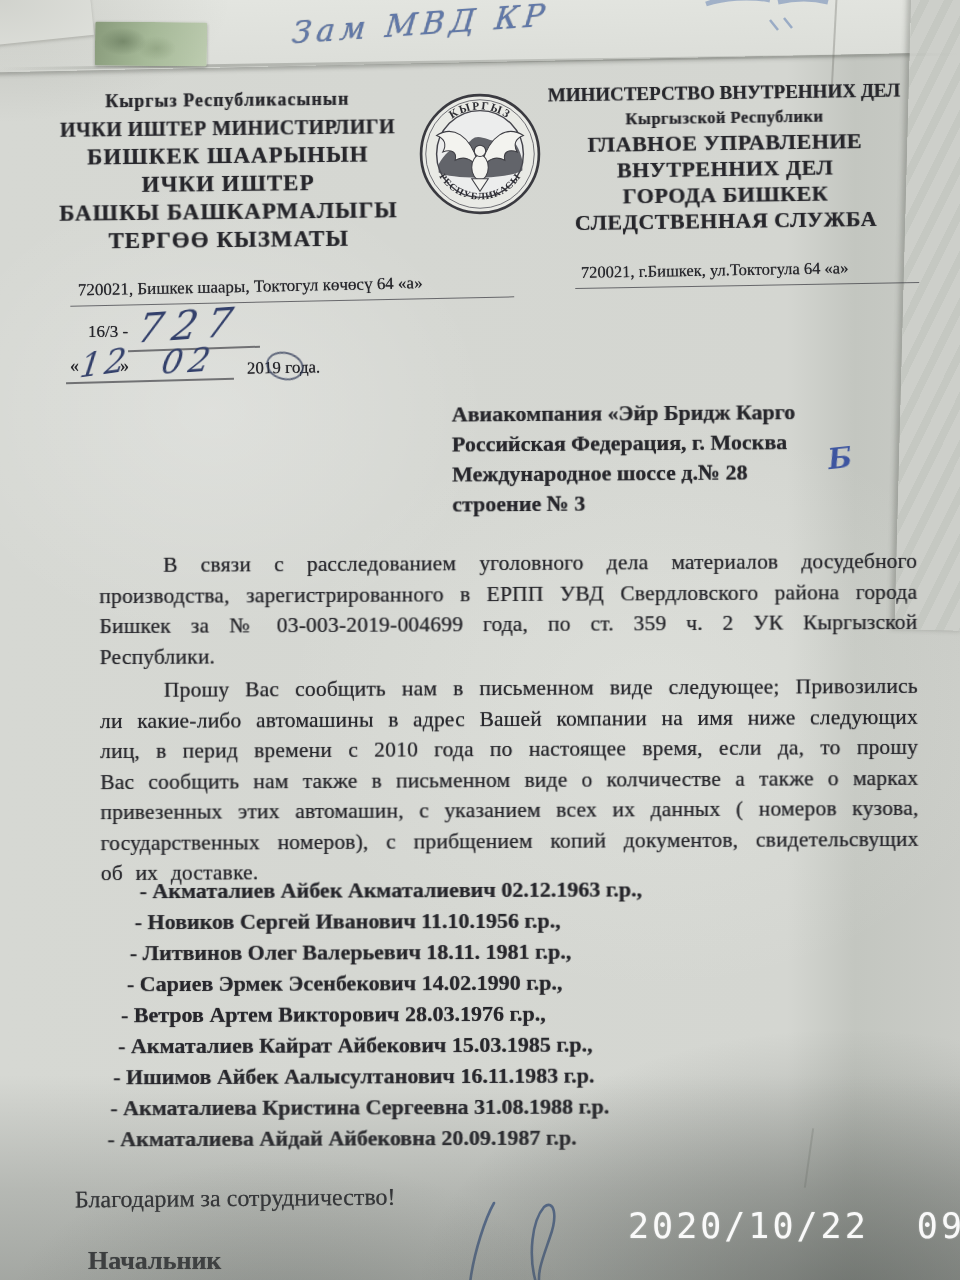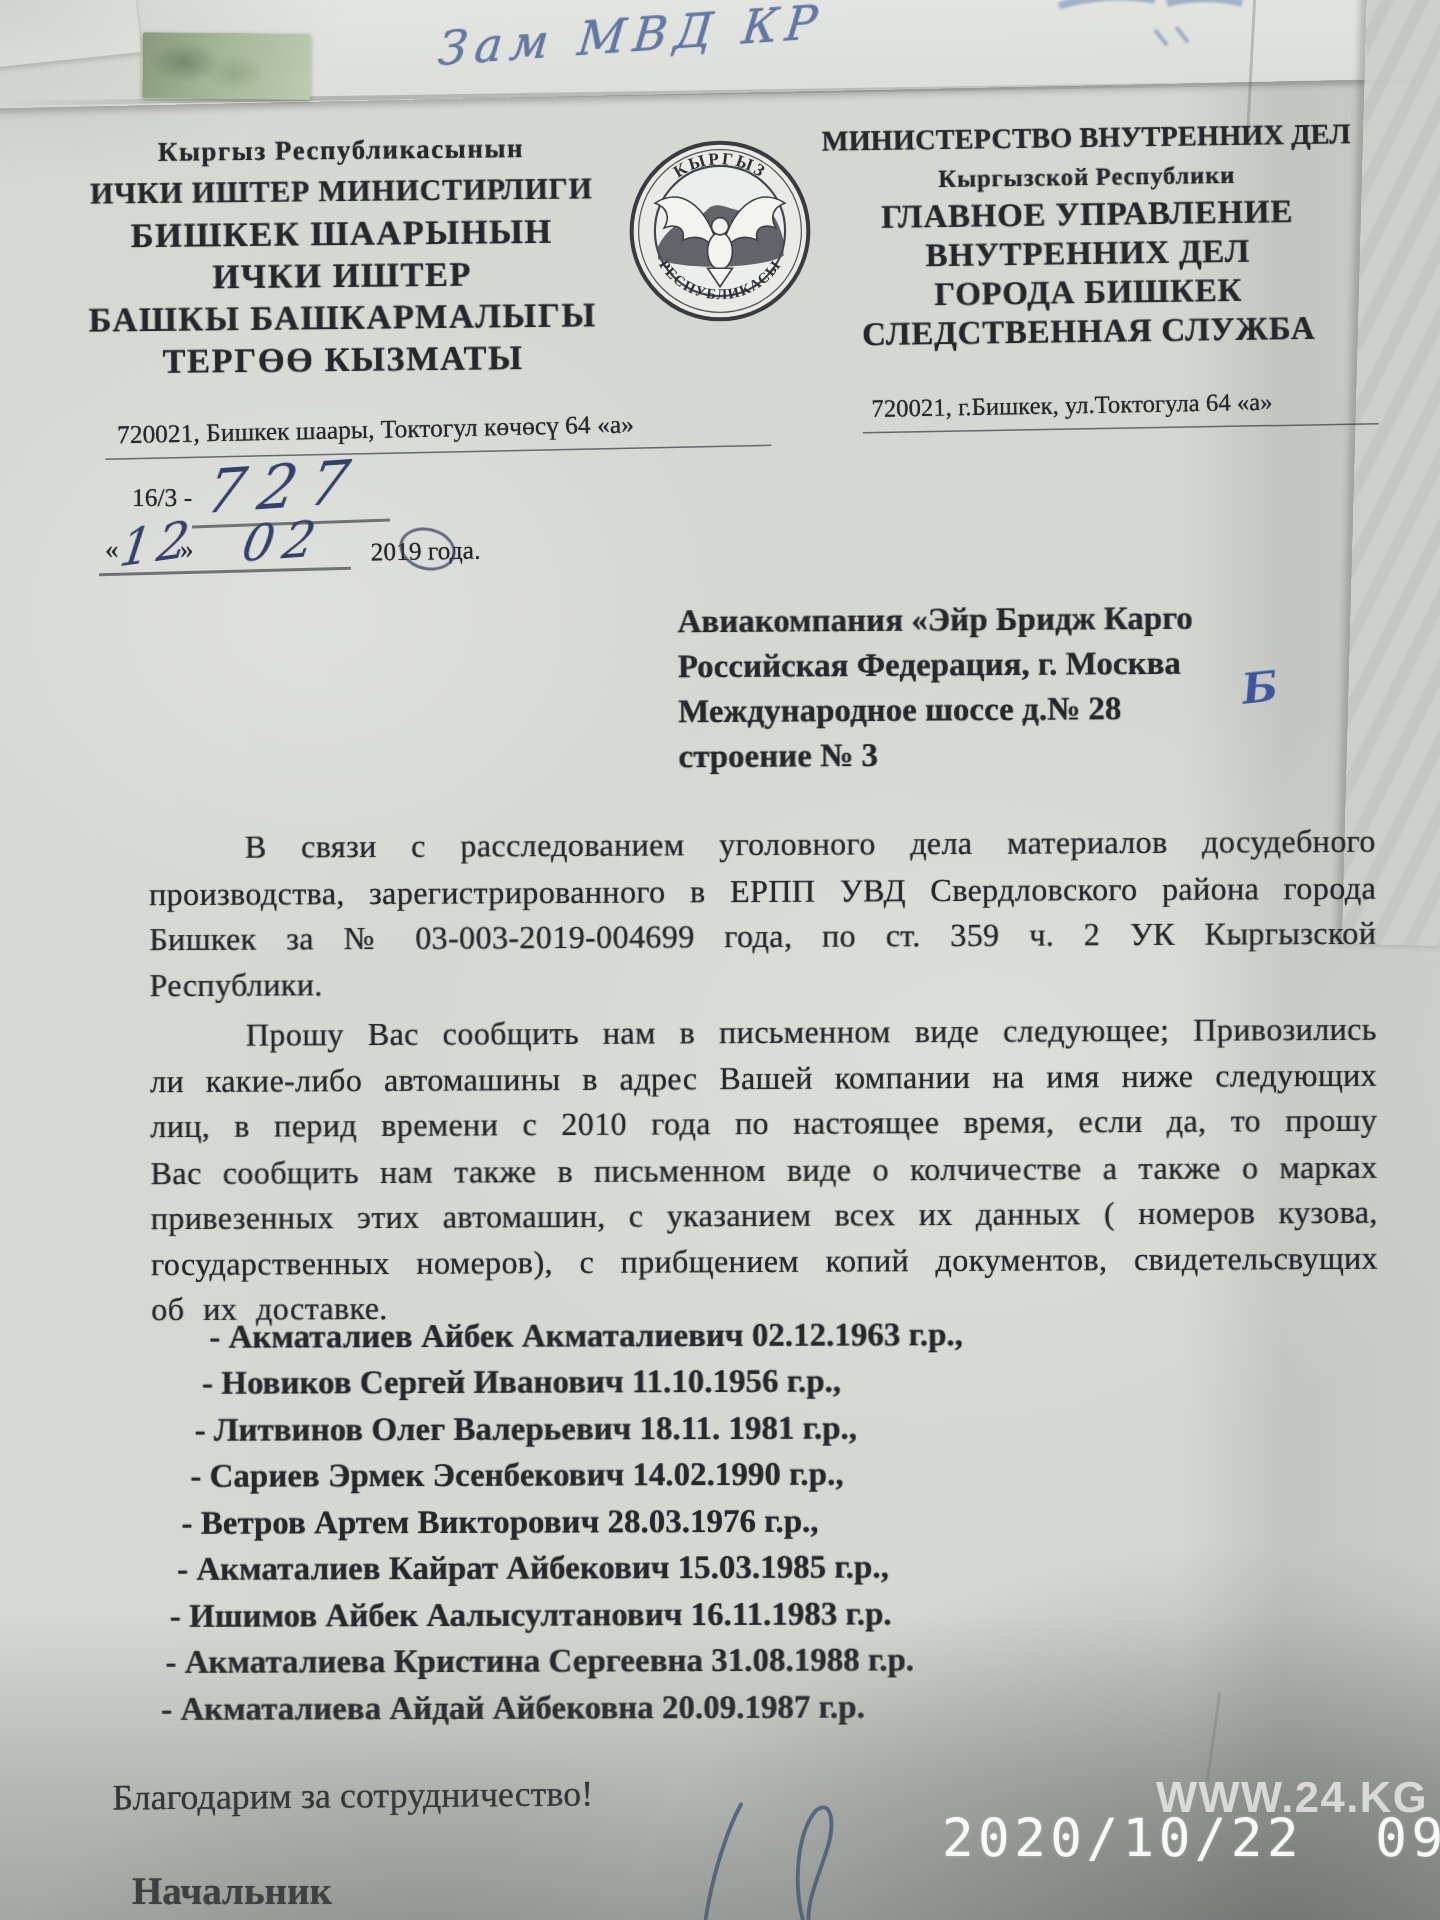--- a/index.html
+++ b/index.html
@@ -216,16 +216,15 @@
 
   <div class="abs thanks print">Благодарим за сотрудничество!</div>
   <div class="abs chief print">Начальник</div>
 
   <svg class="abs signature" viewBox="0 0 170 90" style="filter:blur(.4px);">
     <path d="M30,88 C34,56 46,22 54,8" stroke="#3c5b92" stroke-width="2.6" fill="none" stroke-linecap="round" opacity=".85"></path>
     <path d="M96,88 C88,60 92,26 104,12 C114,4 118,20 110,42 C104,60 96,78 100,92" stroke="#3c5b92" stroke-width="2.6" fill="none" stroke-linecap="round" opacity=".85"></path>
   </svg>
 
   <div class="shade"></div>
-  <div class="abs wm">WWW.24.KG</div>
   <div class="abs stamp">2020/10/22  09:22</div>
 
 </div>
 
 </body></html>

